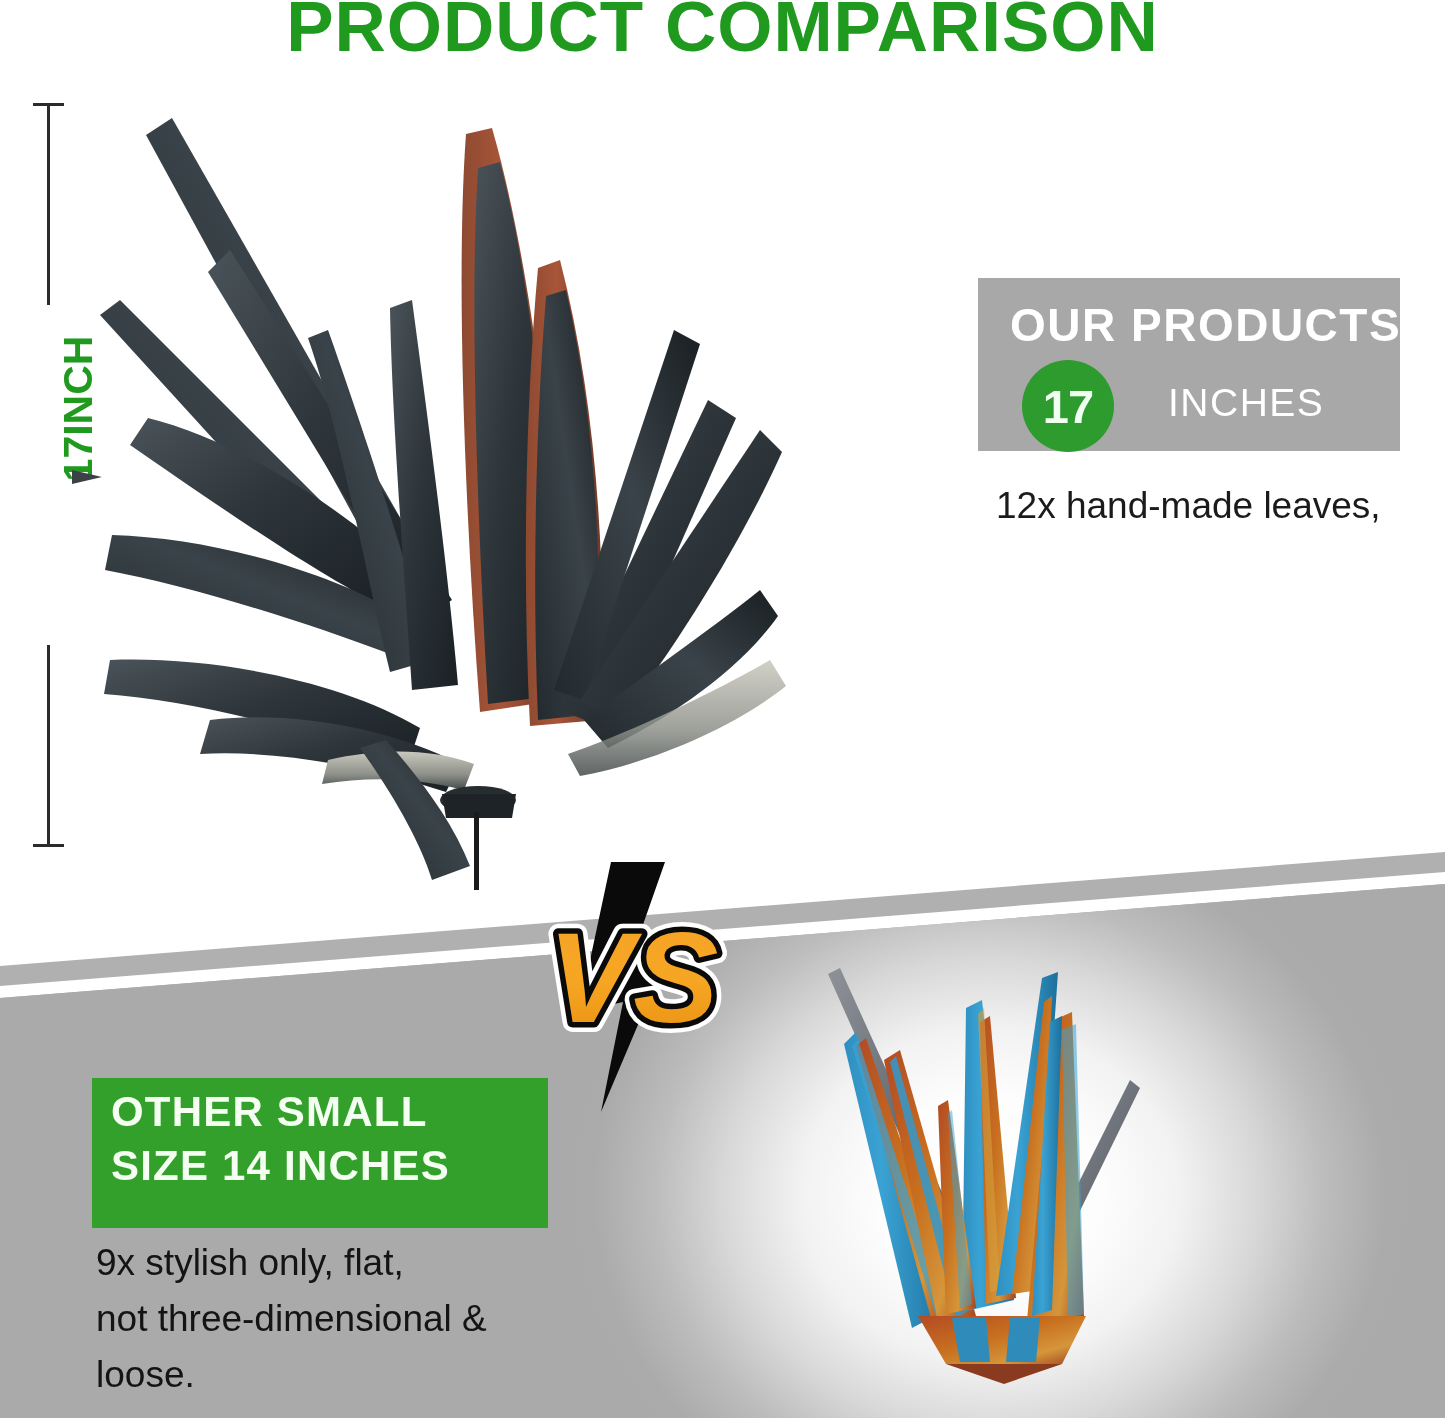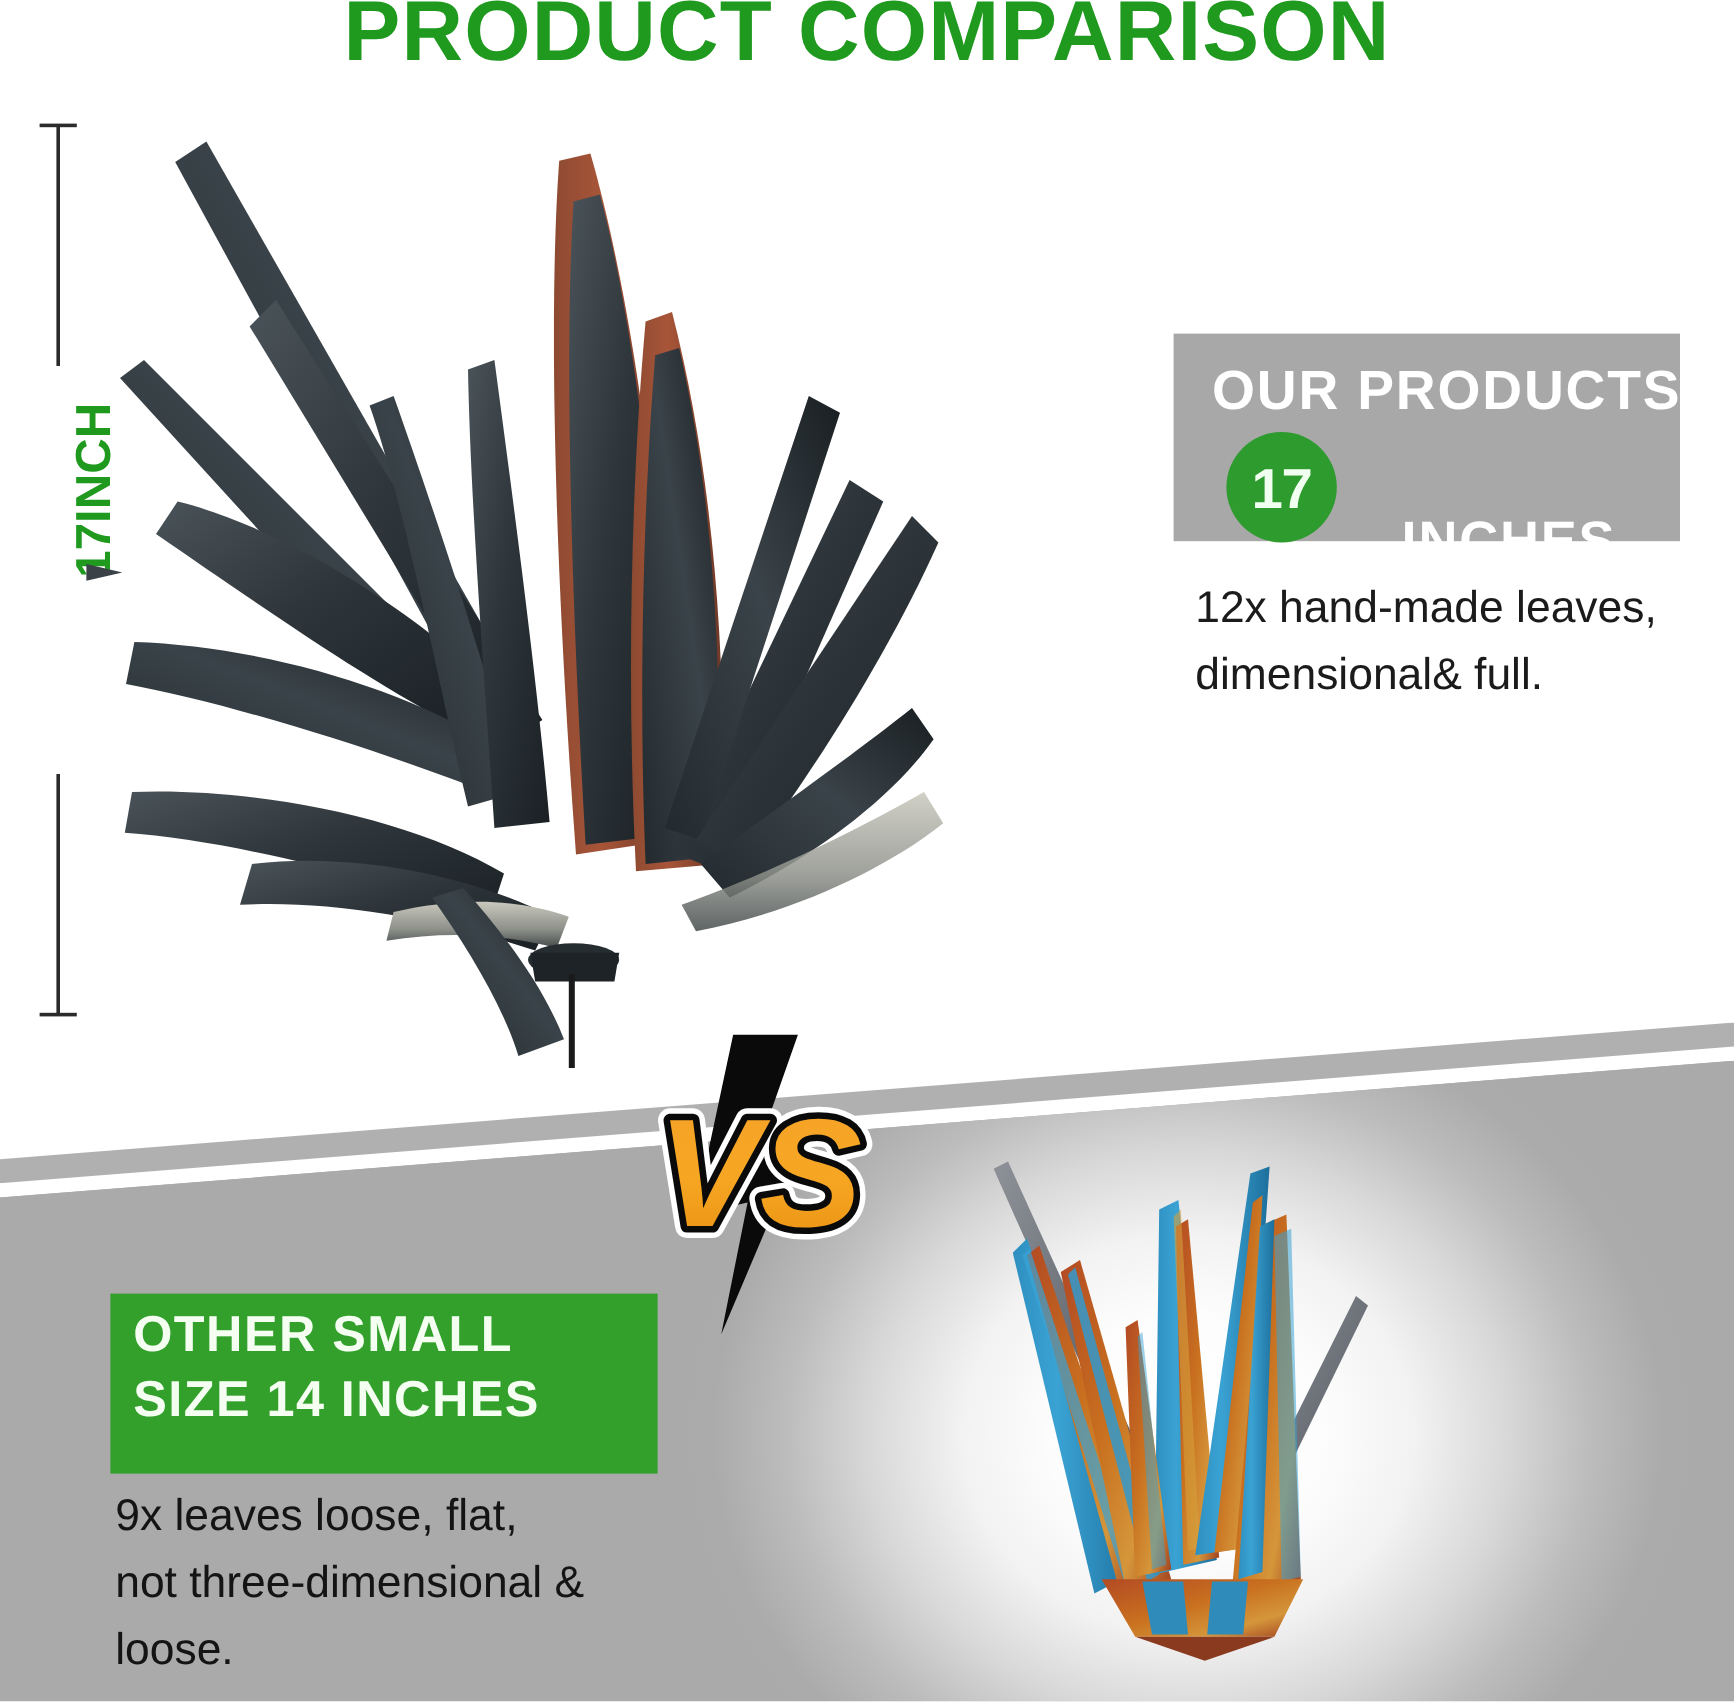--- a/index.html
+++ b/index.html
@@ -133,26 +133,25 @@
   .our-circle span {
     font-size: 47px;
     font-weight: bold;
     color: #f0fff0;
     line-height: 1;
     letter-spacing: -1px;
   }
   .our-inches {
     position: absolute;
     left: 190px; top: 103px;
-    font-size: 45px;
-    font-weight: bold;
+    font-size: 39px;
+    font-weight: normal;
     color: #ffffff;
     letter-spacing: 1.5px;
     white-space: nowrap;
-    margin-top: 44px;
   }
 
   
   .our-text {
     position: absolute;
     left: 996px; top: 478px;
     width: 440px;
     font-size: 37px;
     line-height: 1.52;
     color: #1b1b1b;
@@ -306,21 +305,20 @@
   <div class="our-badge">
     <div class="our-badge-title">OUR PRODUCTS</div>
     <div class="our-circle">
       <span>17</span>
     </div>
     <div class="our-inches">INCHES</div>
   </div>
 
   <div class="our-text">
     <div>12x hand-made leaves,</div>
-    <div>dimensional&amp; full.</div>
   </div>
 
   <div class="plant-other">
     <svg width="390" height="430" viewBox="0 0 390 430" xmlns="http://www.w3.org/2000/svg">
       <defs>
         <linearGradient id="obl" x1="0" y1="0" x2="1" y2="0">
           <stop offset="0%" stop-color="#2e8fc0"></stop>
           <stop offset="35%" stop-color="#3aa3d4"></stop>
           <stop offset="100%" stop-color="#1d6f9c"></stop>
         </linearGradient>
@@ -366,21 +364,21 @@
       <path d="M 146 404 L 262 404 L 204 424 Z" fill="#8a3a1f"></path>
     </svg>
   </div>
 
   <div class="other-badge">
     <div class="other-badge-line l1">OTHER SMALL</div>
     <div class="other-badge-line l2">SIZE 14 INCHES</div>
   </div>
 
   <div class="other-text">
-    <div>9x leaves loose, flat,</div>
+    <div>9x stylish only, flat,</div>
     <div>not three-dimensional &amp;</div>
     <div>loose.</div>
   </div>
 
   <div class="vs-wrap">
     <svg width="240" height="250" viewBox="0 0 240 250" xmlns="http://www.w3.org/2000/svg">
       <defs>
         <linearGradient id="vsg" x1="0" y1="0" x2="0" y2="1">
           <stop offset="0%" stop-color="#f7a328"></stop>
           <stop offset="52%" stop-color="#f6a623"></stop>

